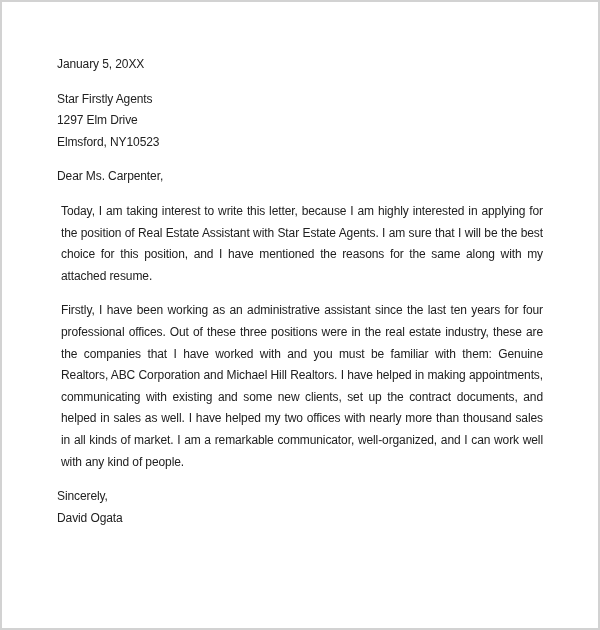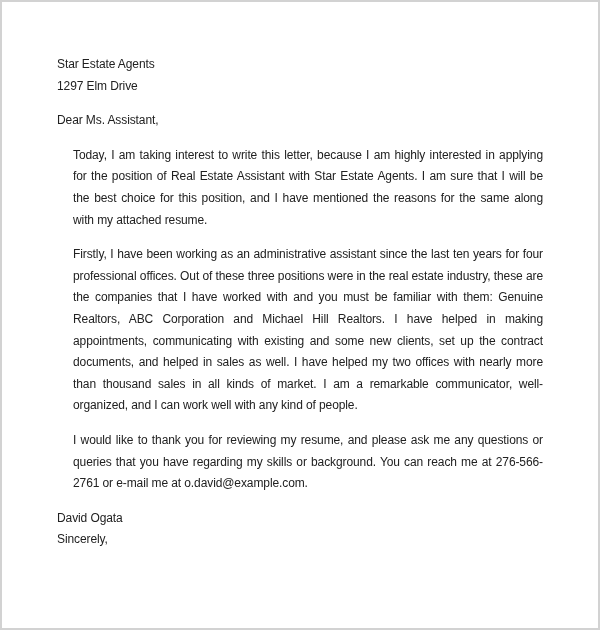--- a/index.html
+++ b/index.html
@@ -22,44 +22,45 @@
     letter-spacing: -0.1px;
     overflow: hidden;
   }
   .block {
     margin: 0 0 13px 0;
   }
   .addr-line {
     white-space: nowrap;
   }
   p.para {
-    margin: 0 0 13px 16px;
+    margin: 0 0 13px 4px;
     text-align: justify;
   }
   .signoff div {
     white-space: nowrap;
   }
 </style>
 </head>
 <body>
 
 <div class="page">
 
+  <div class="block addr-line">January 5, 20XX</div>
 
   <div class="block">
-    <div class="addr-line">Star Estate Agents</div>
+    <div class="addr-line">Star Firstly Agents</div>
     <div class="addr-line">1297 Elm Drive</div>
+    <div class="addr-line">Elmsford, NY10523</div>
   </div>
 
-  <div class="block addr-line">Dear Ms. Assistant,</div>
+  <div class="block addr-line">Dear Ms. Carpenter,</div>
 
   <p class="para">Today, I am taking interest to write this letter, because I am highly interested in applying for the position of Real Estate Assistant with Star Estate Agents. I am sure that I will be the best choice for this position, and I have mentioned the reasons for the same along with my attached resume.</p>
 
   <p class="para">Firstly, I have been working as an administrative assistant since the last ten years for four professional offices. Out of these three positions were in the real estate industry, these are the companies that I have worked with and you must be familiar with them: Genuine Realtors, ABC Corporation and Michael Hill Realtors. I have helped in making appointments, communicating with existing and some new clients, set up the contract documents, and helped in sales as well. I have helped my two offices with nearly more than thousand sales in all kinds of market. I am a remarkable communicator, well-organized, and I can work well with any kind of people.</p>
 
-  <p class="para">I would like to thank you for reviewing my resume, and please ask me any questions or queries that you have regarding my skills or background. You can reach me at 276-566-2761 or e-mail me at o.david@example.com.</p>
 
   <div class="signoff">
+    <div>Sincerely,</div>
     <div>David Ogata</div>
-    <div>Sincerely,</div>
   </div>
 
 </div>
 
 </body></html>

